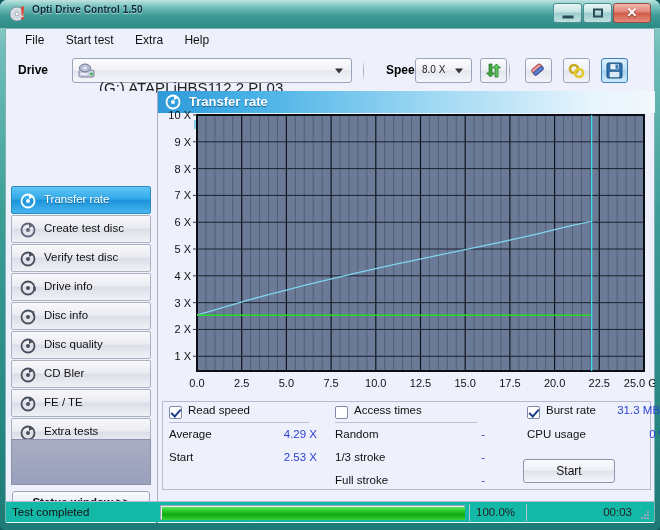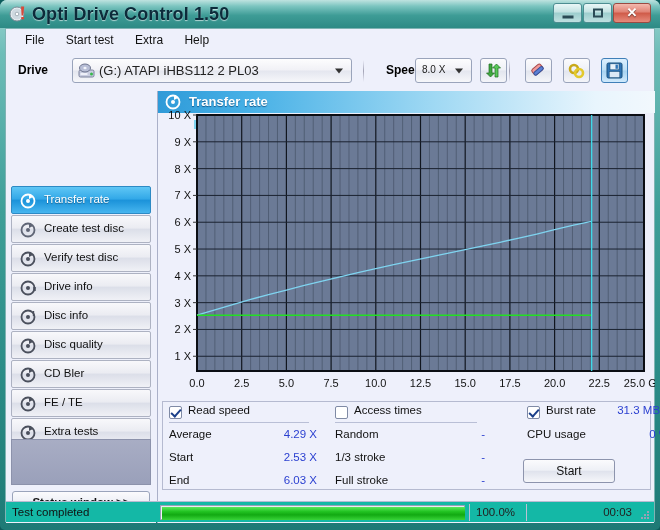--- a/index.html
+++ b/index.html
@@ -24,21 +24,21 @@
   #titlebar {
     position: absolute; left:0; top:0; width:660px; height:28px;
     border-radius: 7px 7px 0 0;
     background: linear-gradient(180deg,#bfe3e0 0%, #7cc5c0 22%, #3e9c96 55%, #2d8a85 100%);
   }
   #title-icon {
     position:absolute; left:9px; top:5px; width:18px; height:18px;
   }
   #title-text {
     position:absolute; left:32px; top:4px;
-    font-size:18px; font-weight:bold; color:#0c2b3a;
+    font-size:10px; font-weight:bold; color:#0c2b3a;
     text-shadow: 0 1px 1px rgba(255,255,255,.6);
     letter-spacing:.1px;
   }
   .winbtn {
     position:absolute; top:3px; height:20px; width:29px;
     border:1px solid #4e8d92; border-radius:3px;
     background: linear-gradient(180deg,#eaf7f7 0%, #c3e2e2 45%, #9ccdcd 50%, #bfe0e0 100%);
     cursor:pointer;
   }
   .winbtn .g { position:absolute; left:50%; top:50%; transform:translate(-50%,-50%); }
@@ -81,22 +81,22 @@
     position:absolute; left:12px; top:12px;
     font-size:12px; font-weight:bold; color:#000;
   }
   #drive-combo {
     position:absolute; left:66px; top:7px; width:280px; height:25px;
     background:linear-gradient(180deg,#fdfdfe 0%,#f1f1f6 48%,#e4e6ef 52%,#f6f7fa 100%);
     border:1px solid #9aa4bb; border-radius:3px; cursor:pointer;
   }
   #drive-icon { position:absolute; left:5px; top:4px; width:17px; height:16px; }
   #drive-text {
-    position:absolute; left:26px; top:4px;
-    font-size:13px; color:#222; white-space:nowrap;
+    position:absolute; left:26px; top:20px;
+    font-size:15px; color:#222; white-space:nowrap;
   }
   .combo-arrow {
     position:absolute; right:8px; top:50%; transform:translateY(-50%);
     width:0;height:0;border-left:4px solid transparent;border-right:4px solid transparent;
     border-top:5px solid #333;
   }
   .tb-sep {
     position:absolute; top:9px; width:1px; height:22px;
     background:linear-gradient(180deg,rgba(150,150,170,0),rgba(150,150,170,.85),rgba(150,150,170,0));
   }
@@ -581,24 +581,20 @@
             <span class="res-underline"></span>
           </div>
           <div class="res-row">
             <span class="k">Average</span>
             <span class="v">4.29 X</span>
           </div>
           <div class="res-row">
             <span class="k">Start</span>
             <span class="v">2.53 X</span>
           </div>
-          <div class="res-row">
-            <span class="k">End</span>
-            <span class="v">6.03 X</span>
-          </div>
         </div>
 
         <div class="res-col" id="rc1">
           <div class="res-head">
             <span class="res-cb"></span>
             <span class="hl">Access times</span>
             <span class="res-underline"></span>
           </div>
           <div class="res-row">
             <span class="k">Random</span>

